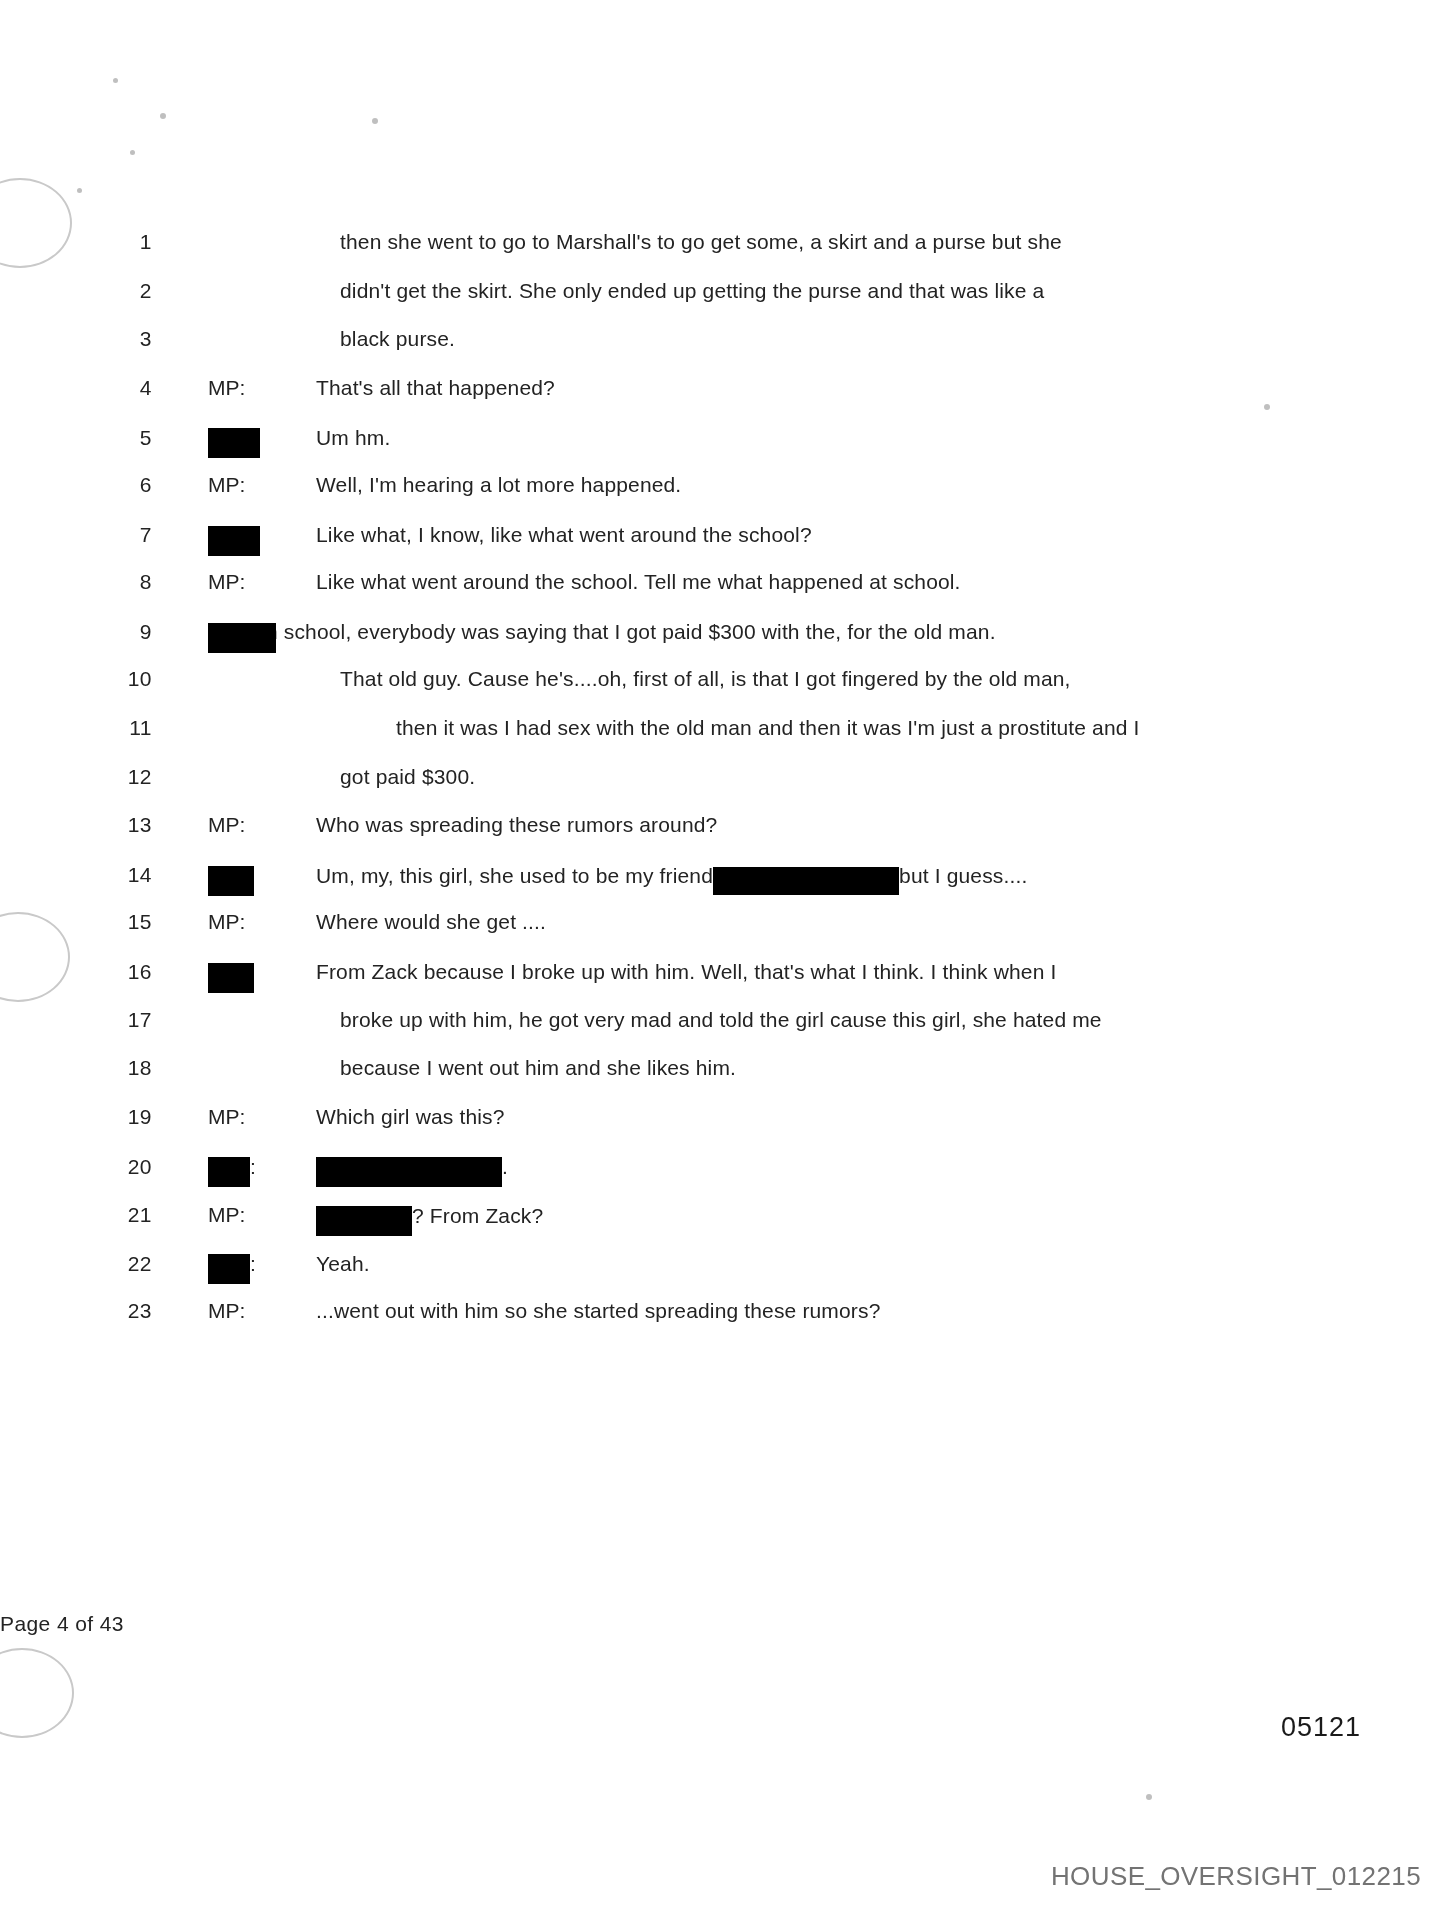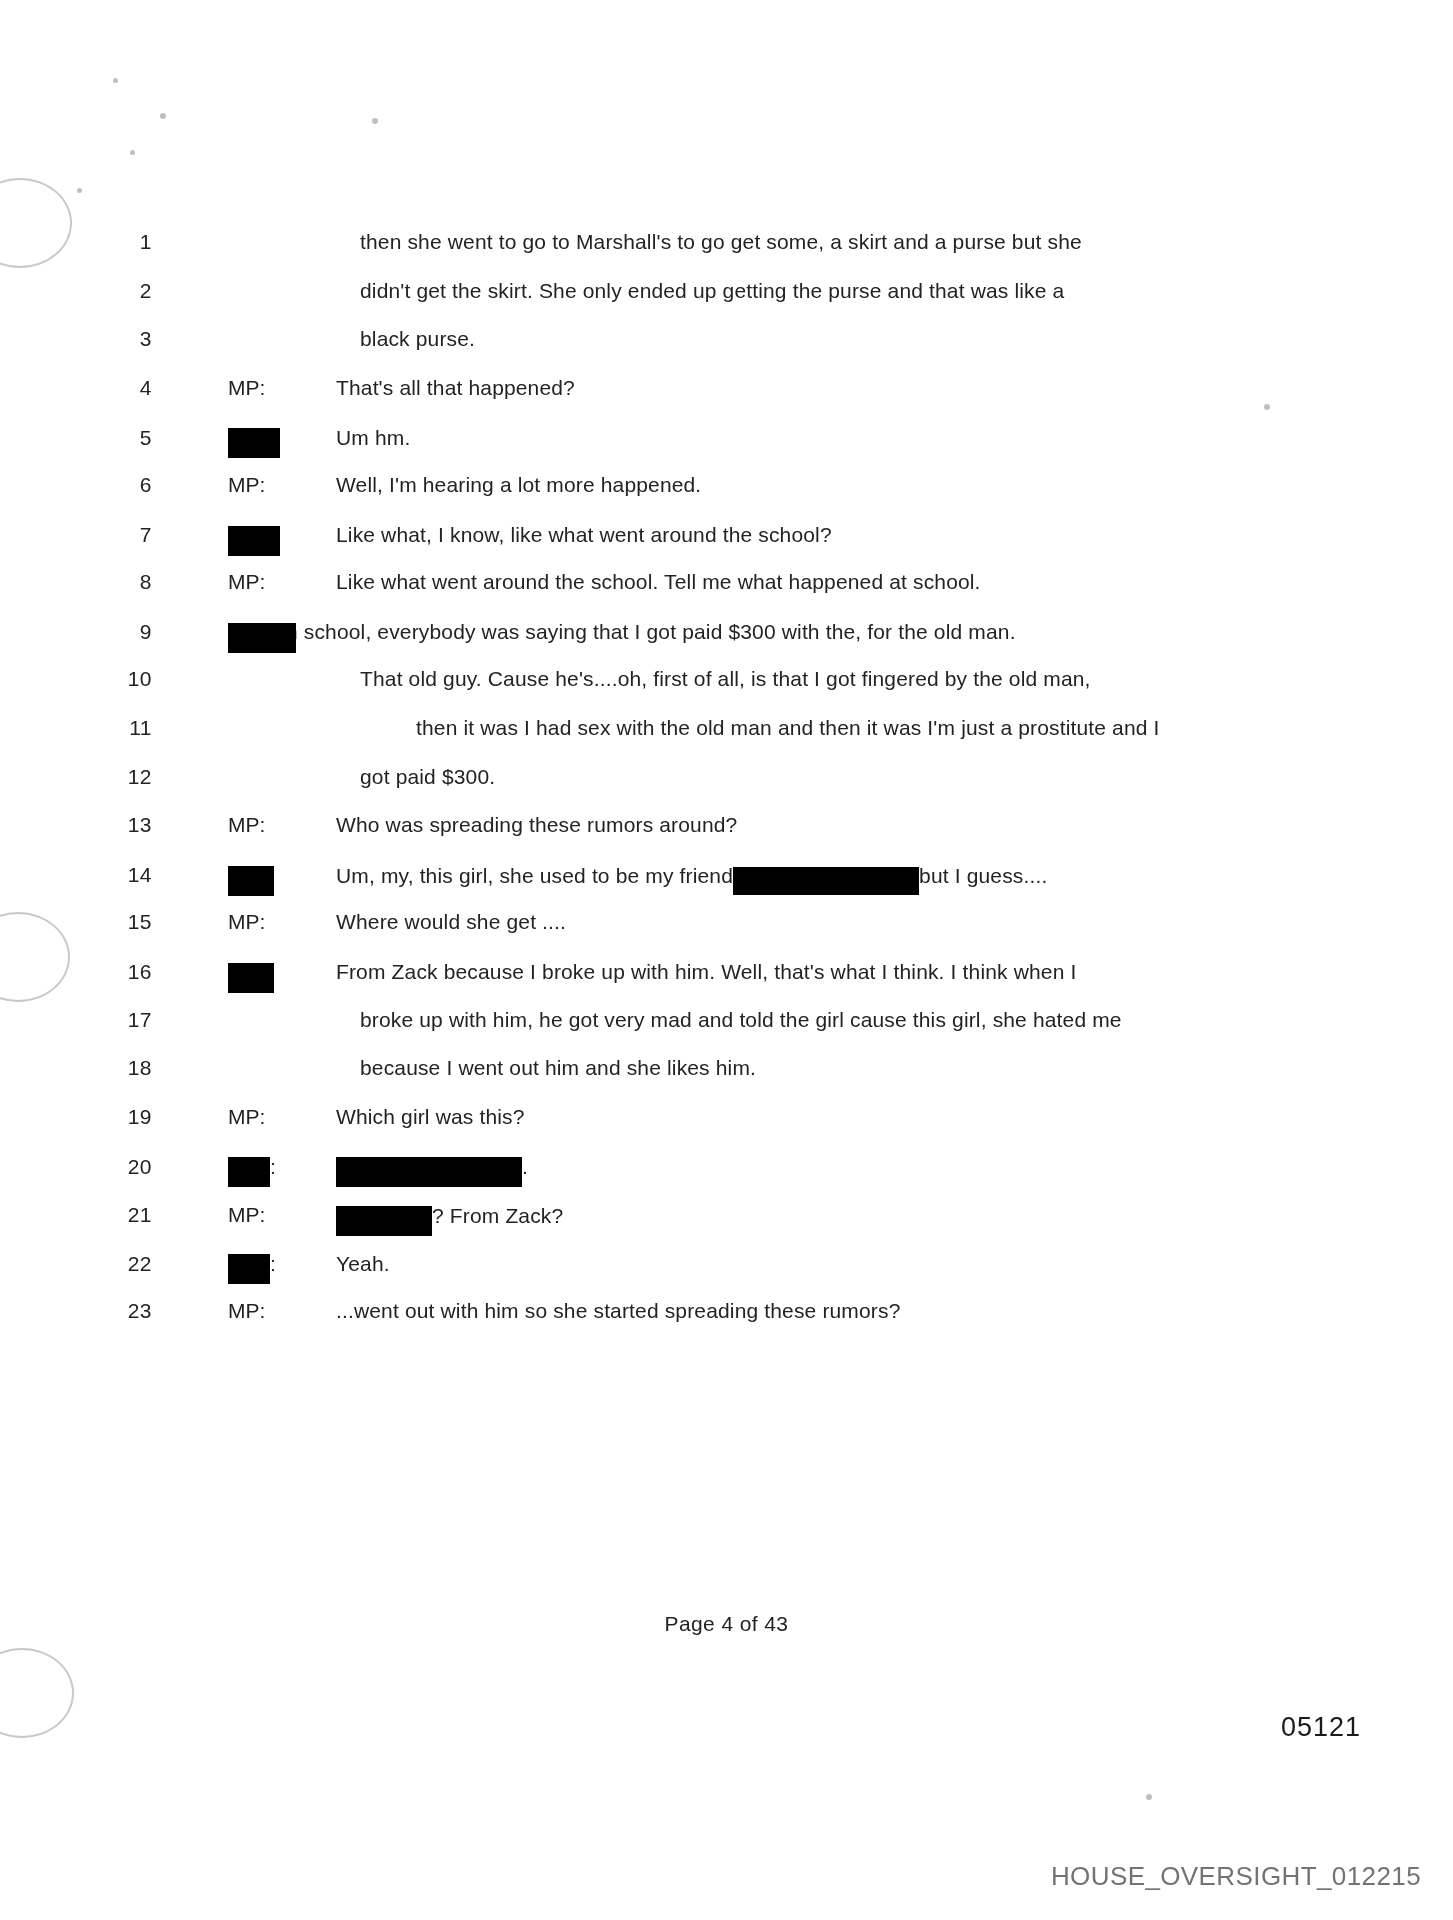--- a/index.html
+++ b/index.html
@@ -47,21 +47,21 @@
   }
   .line-no {
     width: 152px;
     text-align: right;
     font-size: 21px;
     color: #232323;
     letter-spacing: .5px;
   }
   .speaker {
     width: 68px;
-    margin-left: 76px;
+    margin-left: 56px;
     font-size: 21px;
     color: #232323;
     white-space: nowrap;
   }
   .text {
     font-size: 21px;
     color: #232323;
     white-space: nowrap;
     letter-spacing: .15px;
     margin-left: 40px;
@@ -102,21 +102,20 @@
     height: 30px;
     position: relative;
     top: 4px;
   }
 
   .page-footer {
     position: absolute;
     top: 1612px;
     left: 0;
     width: 1453px;
-    text-align: center;
     font-size: 21px;
     color: #232323;
     letter-spacing: .4px;
   }
 
   .bates-number {
     position: absolute;
     right: 92px;
     top: 1712px;
     font-size: 27px;

